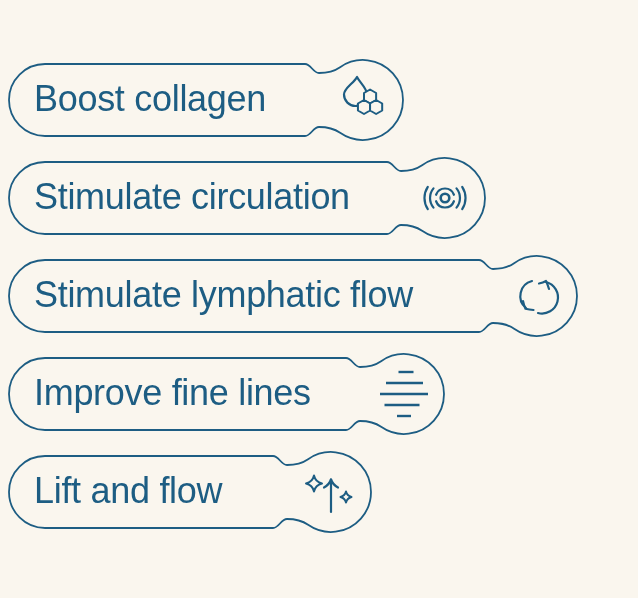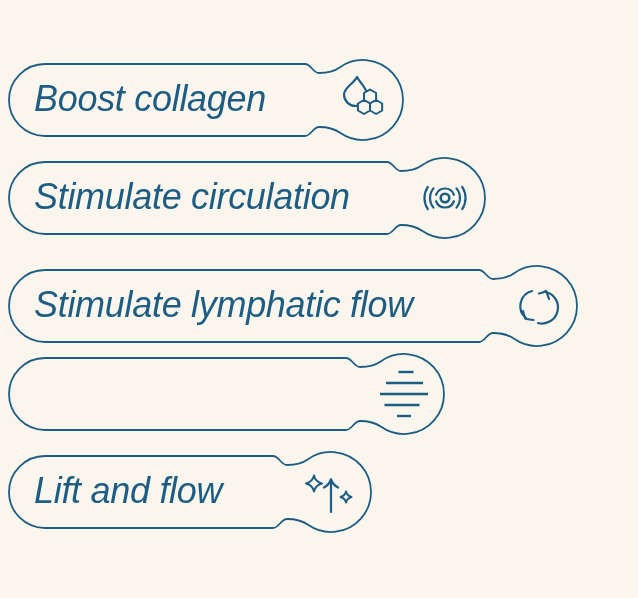--- a/index.html
+++ b/index.html
@@ -7,21 +7,21 @@
     --accent:#1d5d83;
   }
   *{margin:0;padding:0;box-sizing:border-box;}
   html,body{width:638px;height:598px;}
   body{
     background:var(--bg);
     font-family:"Liberation Sans", sans-serif;
     position:relative;
     overflow:hidden;
   }
-  .benefits{position:absolute;left:0;top:0;width:638px;height:598px;font-style:italic;}
+  .benefits{position:absolute;left:0;top:0;width:638px;height:598px;}
   .pill{position:absolute;left:8px;}
   .pill svg{display:block;}
   .pill-outline{fill:none;stroke:var(--accent);stroke-width:1.8;}
   .icon-stroke{fill:none;stroke:var(--accent);stroke-width:2.2;stroke-linecap:round;stroke-linejoin:round;}
   .icon-stroke-flat{fill:none;stroke:var(--accent);stroke-width:2.4;stroke-linecap:butt;}
   .icon-fillbg{fill:var(--bg);stroke:var(--accent);stroke-width:2;stroke-linejoin:round;}
   .pill-label{
     position:absolute;
     left:26px;
     top:42px;
@@ -65,21 +65,21 @@
         <path class="icon-stroke" d="M -8.93,3.25 A 9.5 9.5 0 0 0 8.93,3.25"></path>
         <path class="icon-stroke" d="M -11.5,9.6 A 15 15 0 0 1 -11.5,-9.6"></path>
         <path class="icon-stroke" d="M -17.2,11.2 A 20.5 20.5 0 0 1 -17.2,-11.2"></path>
         <path class="icon-stroke" d="M 11.5,9.6 A 15 15 0 0 0 11.5,-9.6"></path>
         <path class="icon-stroke" d="M 17.2,11.2 A 20.5 20.5 0 0 0 17.2,-11.2"></path>
       </g>
     </svg>
     <span class="pill-label">Stimulate circulation</span>
   </div>
 
-  <div class="pill" style="top:264px;">
+  <div class="pill" style="top:254px;">
     <svg width="571" height="85" viewBox="-1 -6 571 85">
       <path class="pill-outline" d="M 36,0 H 470 C 476,0 478,9 484,9 C 490,9 497.7,8.4 505.1,3.2
            A 40,40 0 1 1 505.1,68.8
            C 497.7,63.6 490,63 484,63 C 478,63 476,72 470,72 H 36
            A 36,36 0 0 1 36,0 Z"></path>
       <g transform="translate(528,36)">
         <path class="icon-stroke" d="M 1,17 A 15.5 15.5 0 0 0 9,-14"></path>
         <path class="icon-stroke" d="M 2,-12.5 Q 6,-13.2 9,-15 Q 10.8,-11.3 12,-7"></path>
         <path class="icon-stroke" d="M -5,-15 A 15.5 15.5 0 0 0 -11,12"></path>
         <path class="icon-stroke" d="M -14,5 Q -13.2,9.2 -11.5,12.8 Q -7.5,13.8 -3.5,14"></path>
@@ -95,20 +95,21 @@
            C 364.7,63.6 357,63 351,63 C 345,63 343,72 337,72 H 36
            A 36,36 0 0 1 36,0 Z"></path>
       <g transform="translate(395,36)">
         <path class="icon-stroke-flat" d="M -5.5,-22 H 9.5"></path>
         <path class="icon-stroke-flat" d="M -18,-11 H 19"></path>
         <path class="icon-stroke-flat" d="M -24,0 H 24"></path>
         <path class="icon-stroke-flat" d="M -19.5,11 H 15.5"></path>
         <path class="icon-stroke-flat" d="M -7,22 H 7"></path>
       </g>
     </svg>
+    <span class="pill-label">Improve fine lines</span>
   </div>
 
   <div class="pill" style="top:450px;">
     <svg width="365" height="85" viewBox="-1 -6 365 85">
       <path class="pill-outline" d="M 36,0 H 264 C 270,0 272,9 278,9 C 284,9 291.7,8.4 299.1,3.2
            A 40,40 0 1 1 299.1,68.8
            C 291.7,63.6 284,63 278,63 C 272,63 270,72 264,72 H 36
            A 36,36 0 0 1 36,0 Z"></path>
       <g transform="translate(322,36)">
         <path class="icon-stroke" d="M 0,-12.5 V 20"></path>

